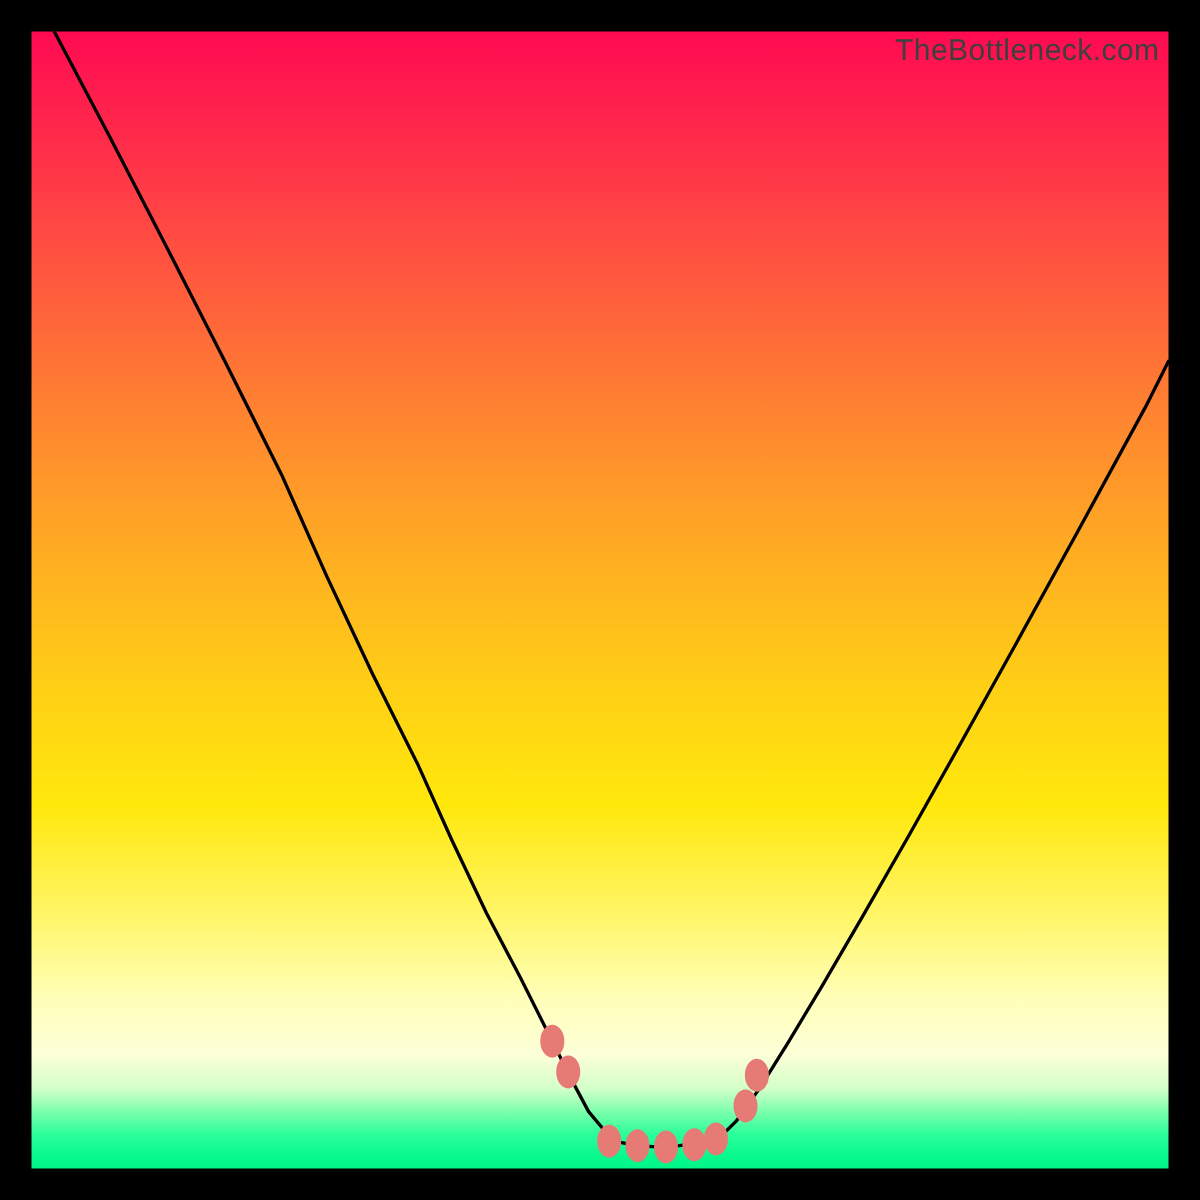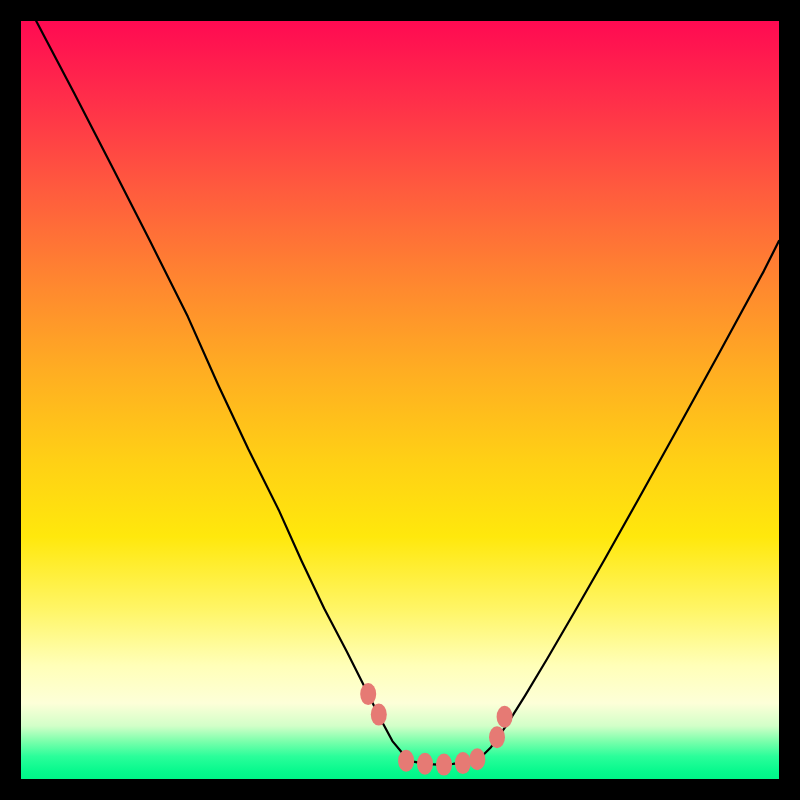--- a/index.html
+++ b/index.html
@@ -72,20 +72,21 @@
   .marker {
     fill: #e67a74;
     stroke: none;
   }
 </style>
 </head>
 <body>
 
 <div class="frame">
   <div class="plot-area">
+    <span class="watermark">TheBottleneck.com</span>
     <svg class="curves" viewBox="0 0 758 758">
       <path id="curve-path" class="curve-line" d="M 15.2 0.0 L 53.1 72.0 L 91.0 145.5 L 128.9 219.8 L 166.8 295.6 L 197.1 363.8 L 227.4 428.3 L 257.7 488.9 L 280.5 539.7 L 303.2 587.5 L 325.9 630.7 L 344.9 668.6 L 360.1 698.9 L 371.4 720.1 L 382.8 733.7 L 392.6 740.6 L 392.6 740.6 L 403.3 742.8 L 416.9 743.6 L 432.1 742.8 L 447.2 740.6 L 458.6 737.5 L 458.6 737.5 L 470.0 726.2 L 485.1 704.9 L 504.1 674.6 L 526.8 636.7 L 553.3 591.2 L 583.7 538.2 L 617.8 477.5 L 655.7 409.3 L 697.4 333.5 L 742.8 250.1 L 758.0 219.8 "></path>
       <g id="markers-group">
           <ellipse cx="347.2" cy="673.1" rx="8" ry="11" class="marker"></ellipse>
           <ellipse cx="357.8" cy="693.6" rx="8" ry="11" class="marker"></ellipse>
           <ellipse cx="385.1" cy="739.8" rx="8" ry="11" class="marker"></ellipse>
           <ellipse cx="404.0" cy="742.8" rx="8" ry="11" class="marker"></ellipse>
           <ellipse cx="423.0" cy="743.6" rx="8" ry="11" class="marker"></ellipse>
           <ellipse cx="441.9" cy="742.1" rx="8" ry="11" class="marker"></ellipse>
           <ellipse cx="456.3" cy="738.3" rx="8" ry="11" class="marker"></ellipse>

